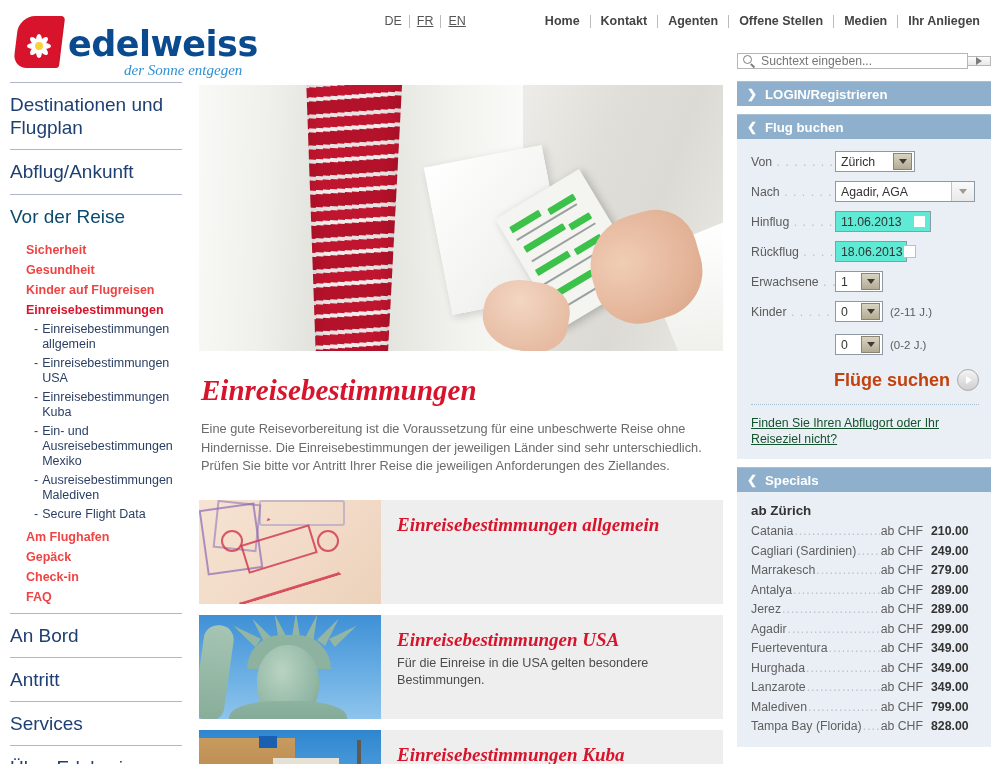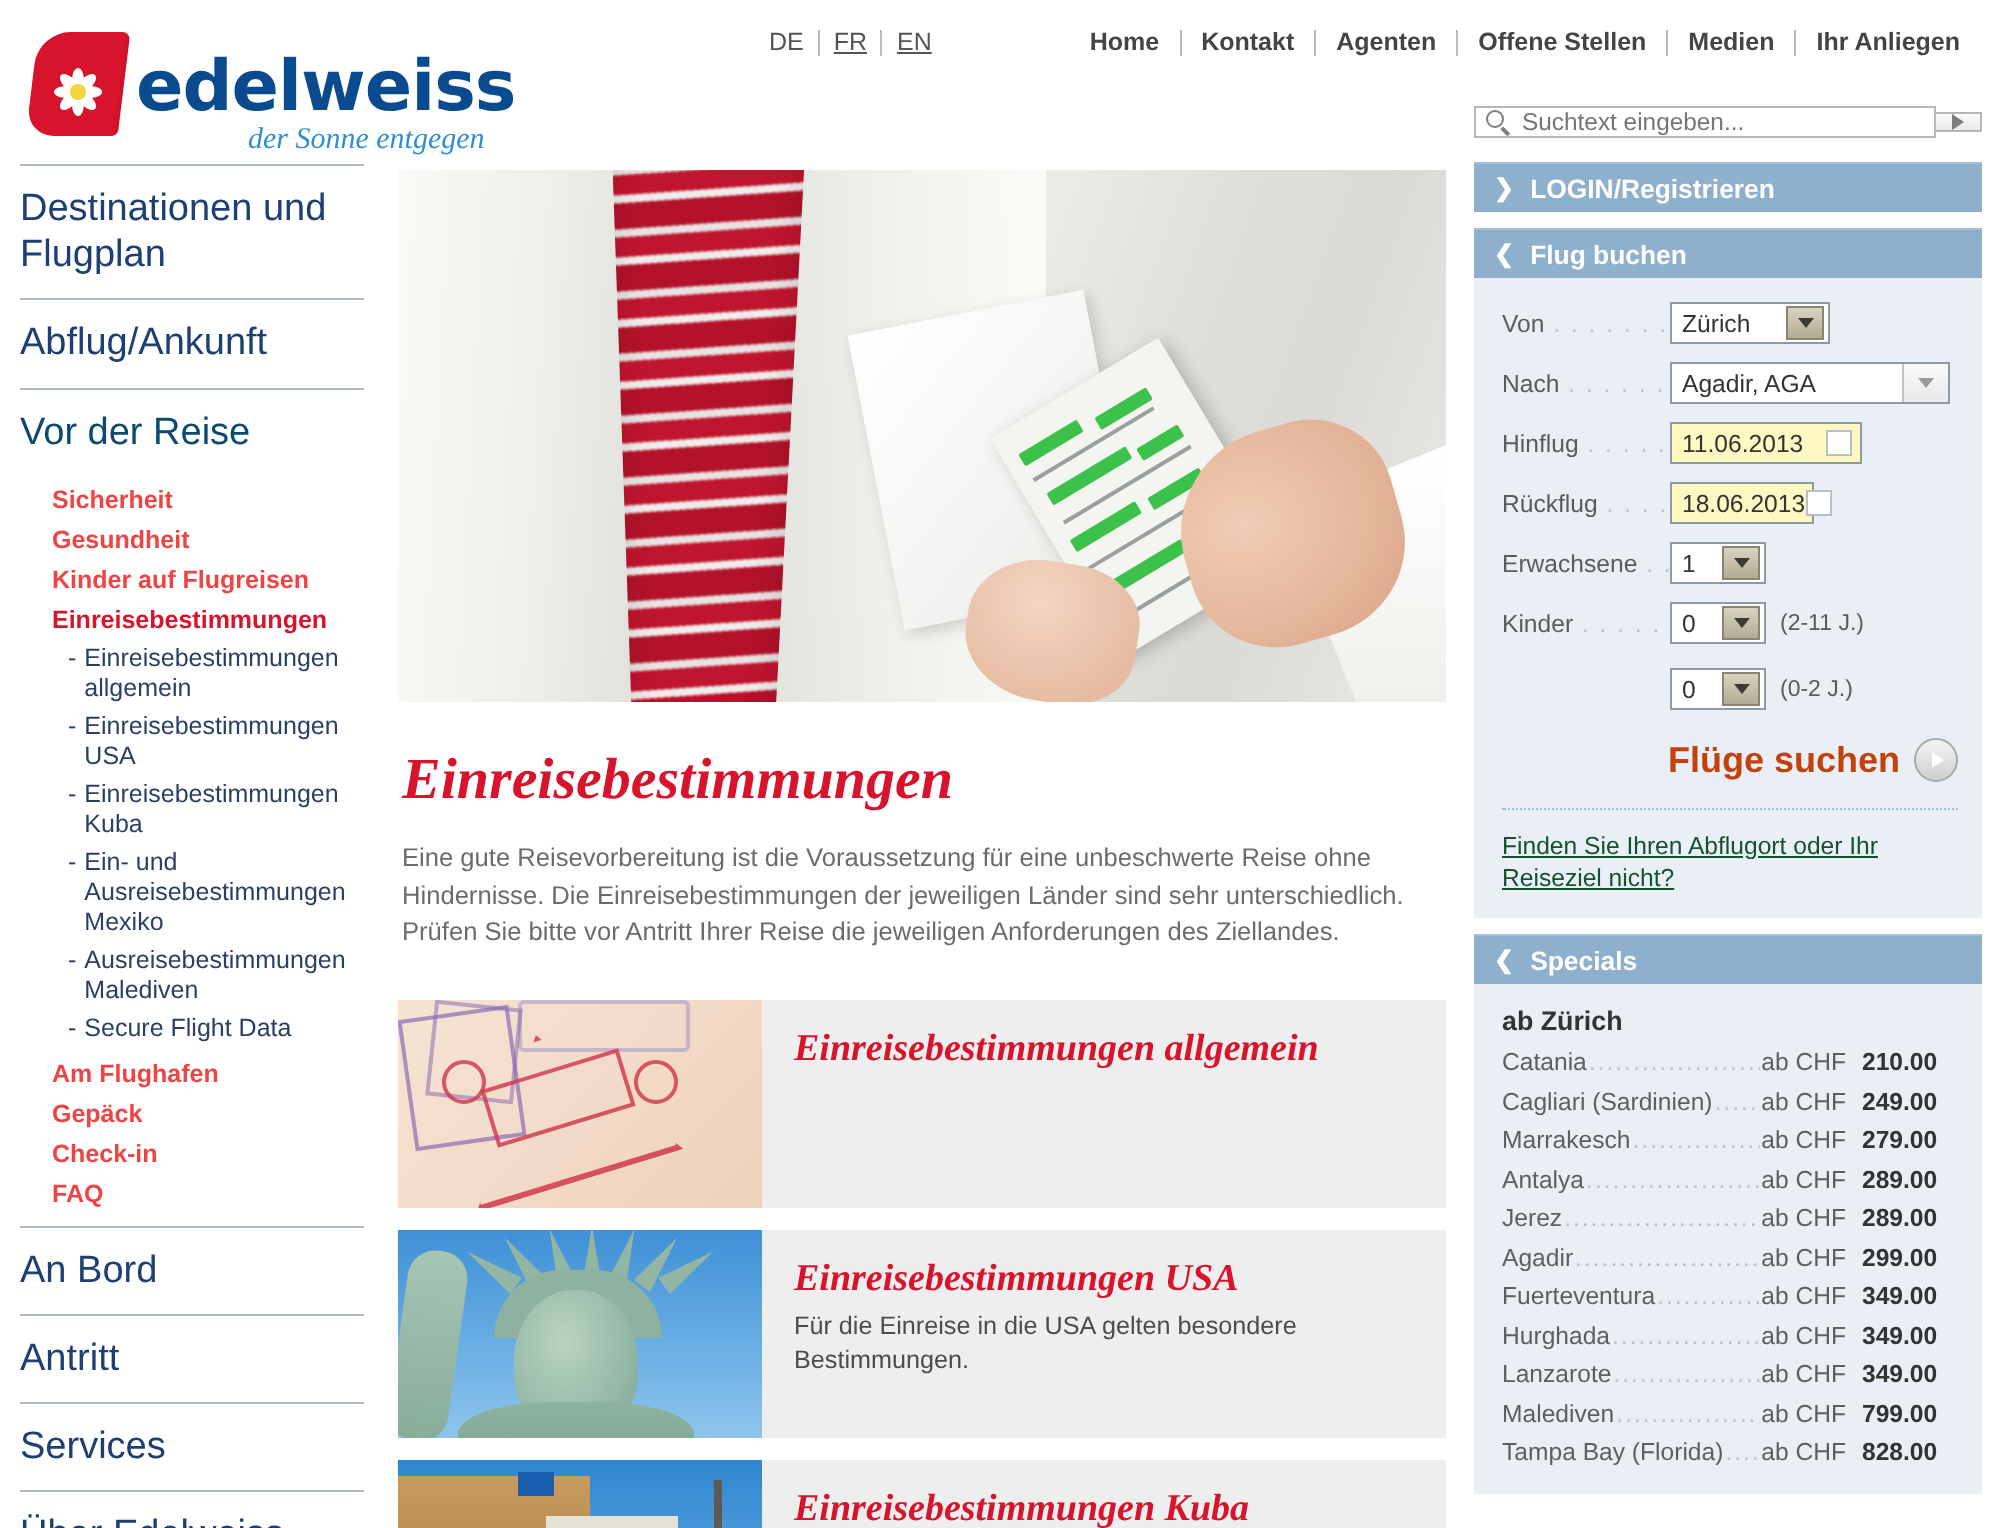--- a/index.html
+++ b/index.html
@@ -306,21 +306,21 @@
   .sel-btn-light {
     width: 23px; height: 19px; flex: none; border-left: 1px solid #c3c3c3;
     background: linear-gradient(180deg,#fafafa,#e9e9e9);
     display: flex; align-items: center; justify-content: center;
   }
   .tri-down-light {
     width: 0; height: 0; border-left: 4px solid transparent;
     border-right: 4px solid transparent; border-top: 5px solid #9a9a9a;
   }
   .datefield {
-    height: 21px; border: 1px solid #8d9aa6; background: #fef9c3;
+    height: 21px; border: 1px solid #8d9aa6; background: #5eead4;
     display: flex; align-items: center; font-size: 12.3px; color: #333;
     padding: 0 4px 0 5px; cursor: pointer;
   }
   .datefield .val { flex: 1; }
   .cal-icon {
     width: 13px; height: 13px; flex: none;
     background:
       linear-gradient(#fff 0 0) padding-box,
       #b9bfc6;
     border: 1px solid #b9bfc6;

